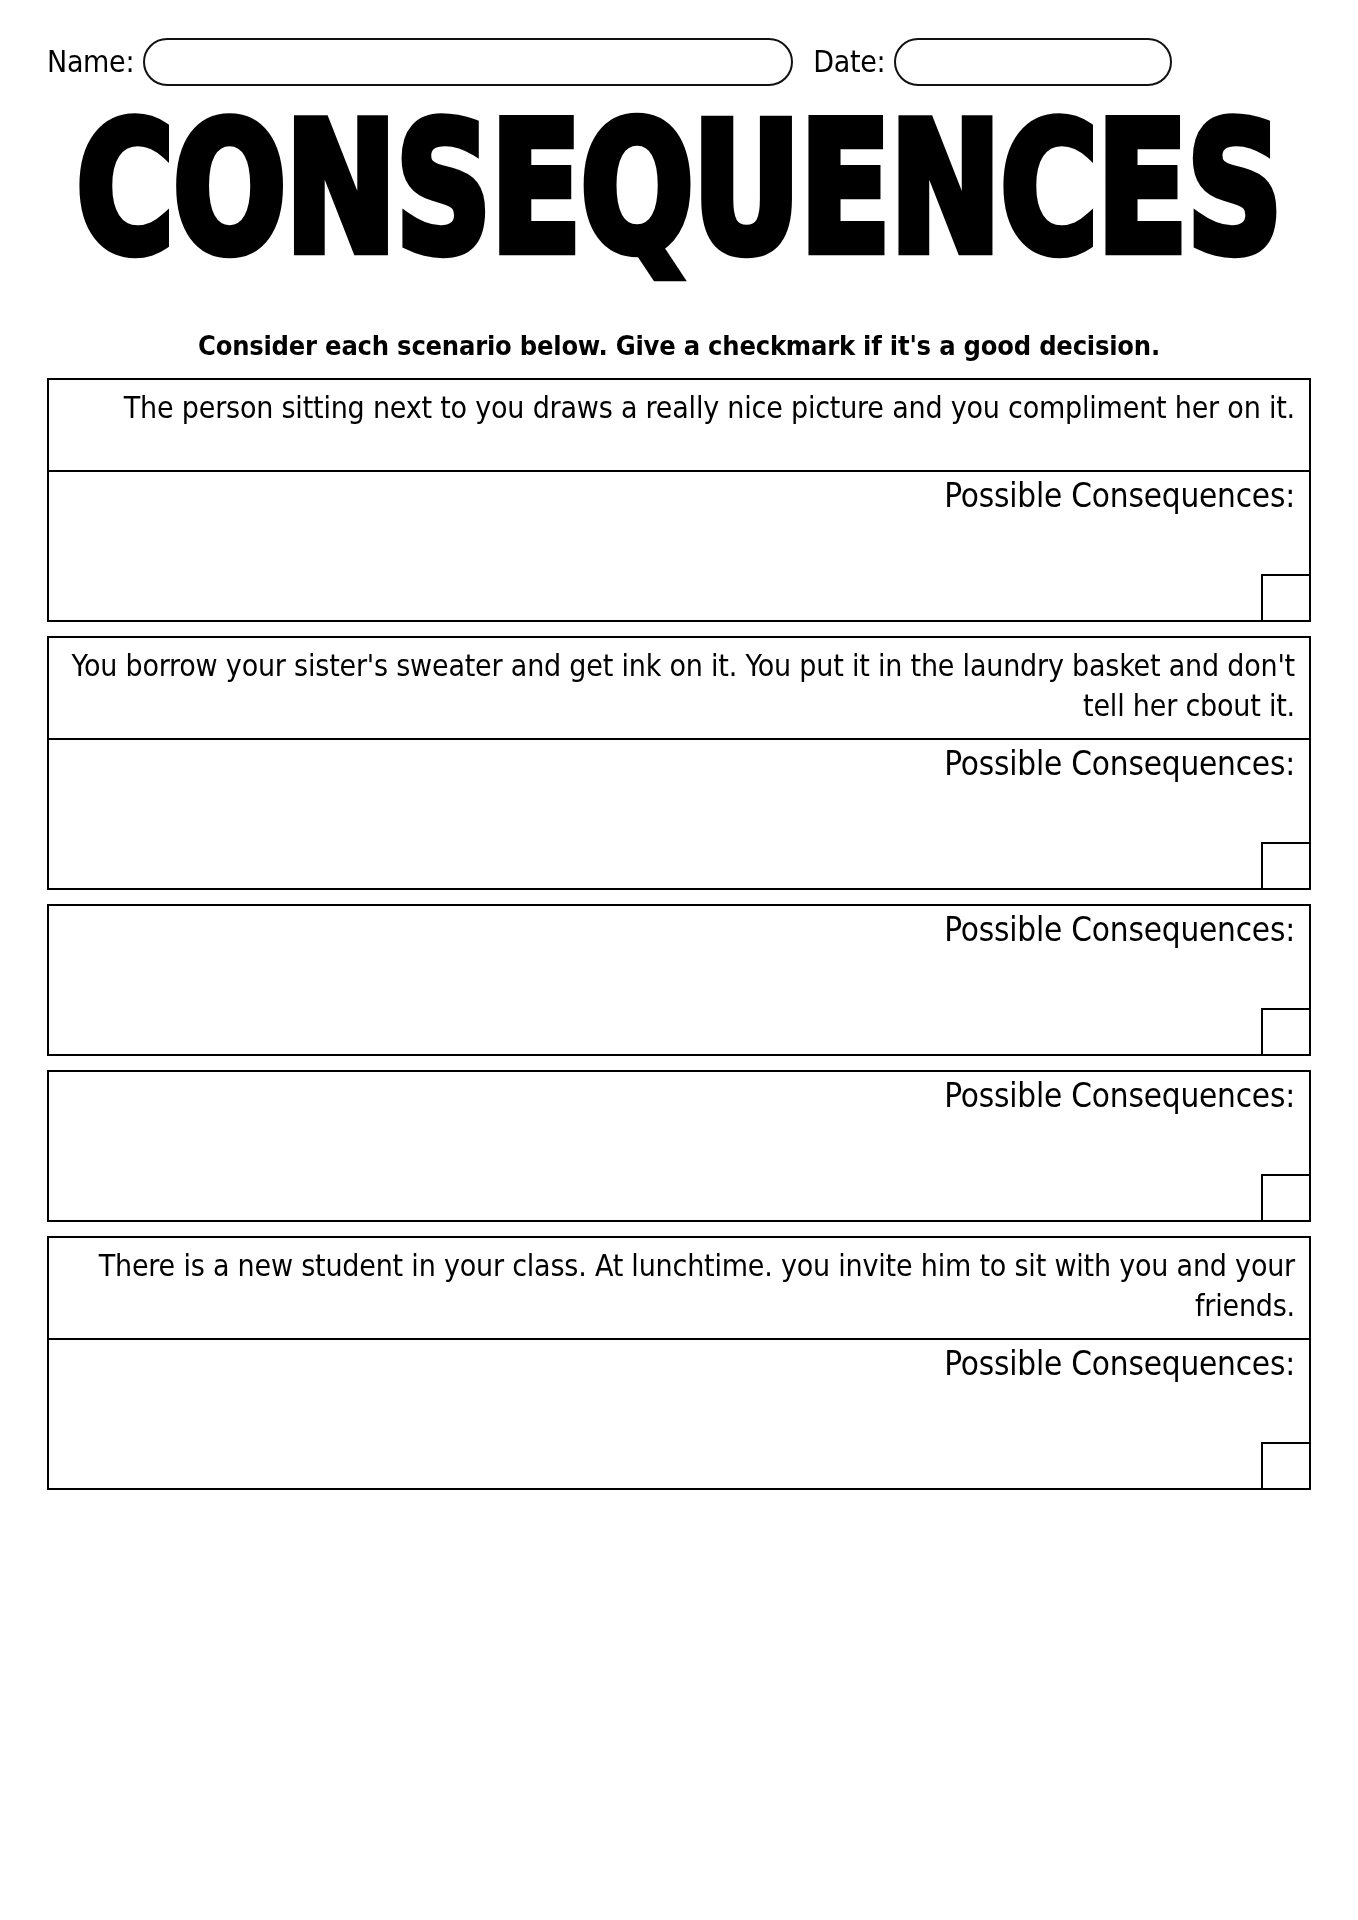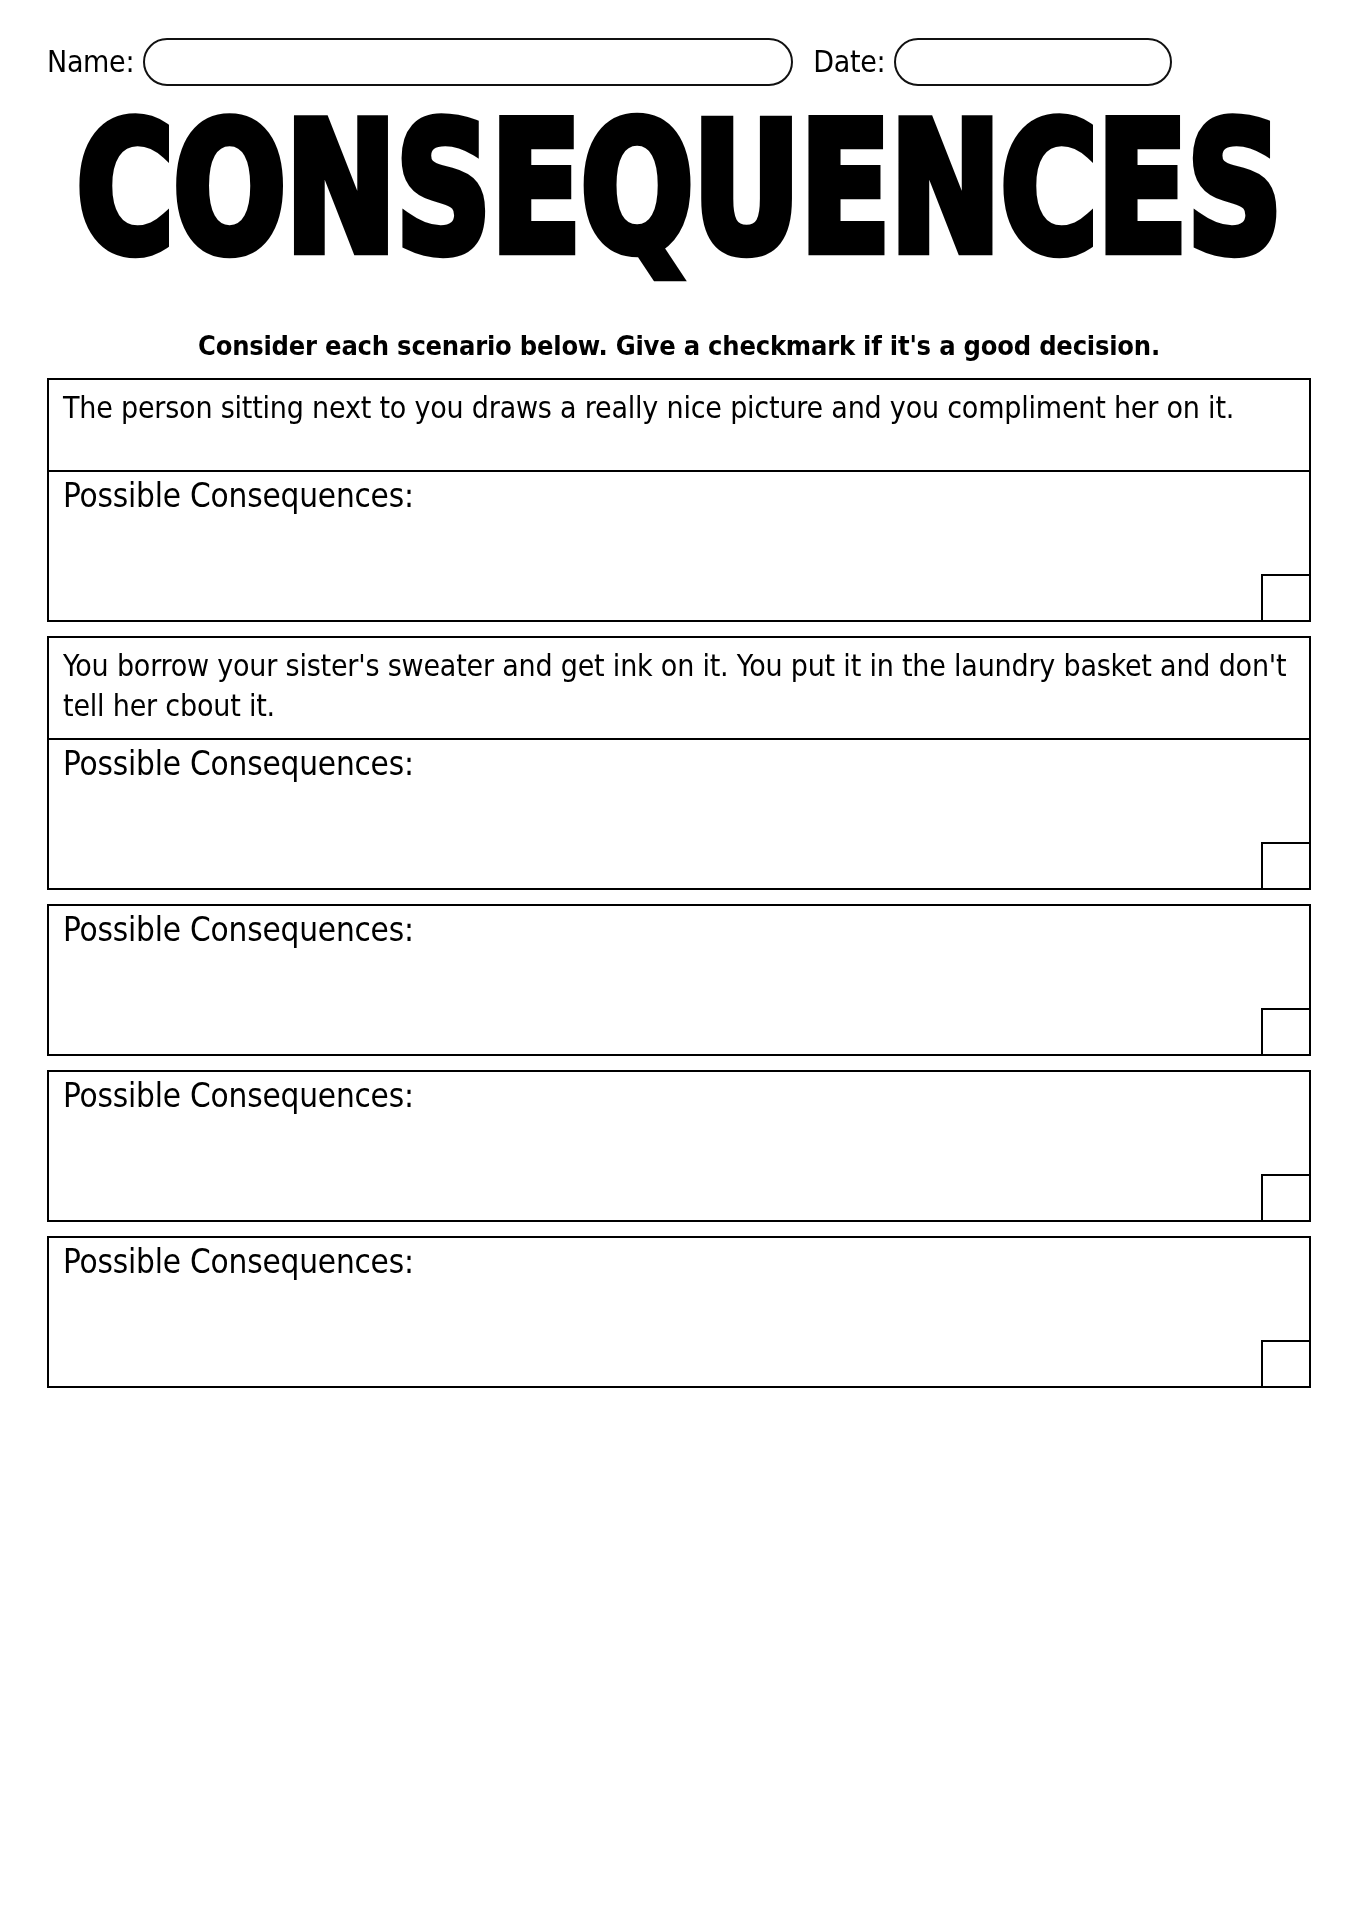--- a/index.html
+++ b/index.html
@@ -91,20 +91,21 @@
     letter-spacing: -0.2px;
     line-height: 1.1;
   }
 
   
   .list {
     position: absolute;
     left: 47px;
     top: 378px;
     width: 1264px;
+    text-align: right;
   }
 
   .scenario {
     border: 2.5px solid #000000;
     background: #ffffff;
     margin-bottom: 14px;
   }
 
   .scenario-prompt {
     padding: 8px 14px 12px 14px;
@@ -188,20 +189,21 @@
 
     <div class="scenario">
       <div class="answer-area">
         <div class="answer-label">Possible Consequences:</div>
         <div class="answer-lines"></div>
         <div class="checkbox"></div>
       </div>
     </div>
 
     <div class="scenario">
+      <div class="scenario-prompt">There is a new student in your class. At lunchtime. you invite him to sit with you and your friends.</div>
       <div class="answer-area">
         <div class="answer-label">Possible Consequences:</div>
         <div class="answer-lines"></div>
         <div class="checkbox"></div>
       </div>
     </div>
 
   </div>
 </div>
 

